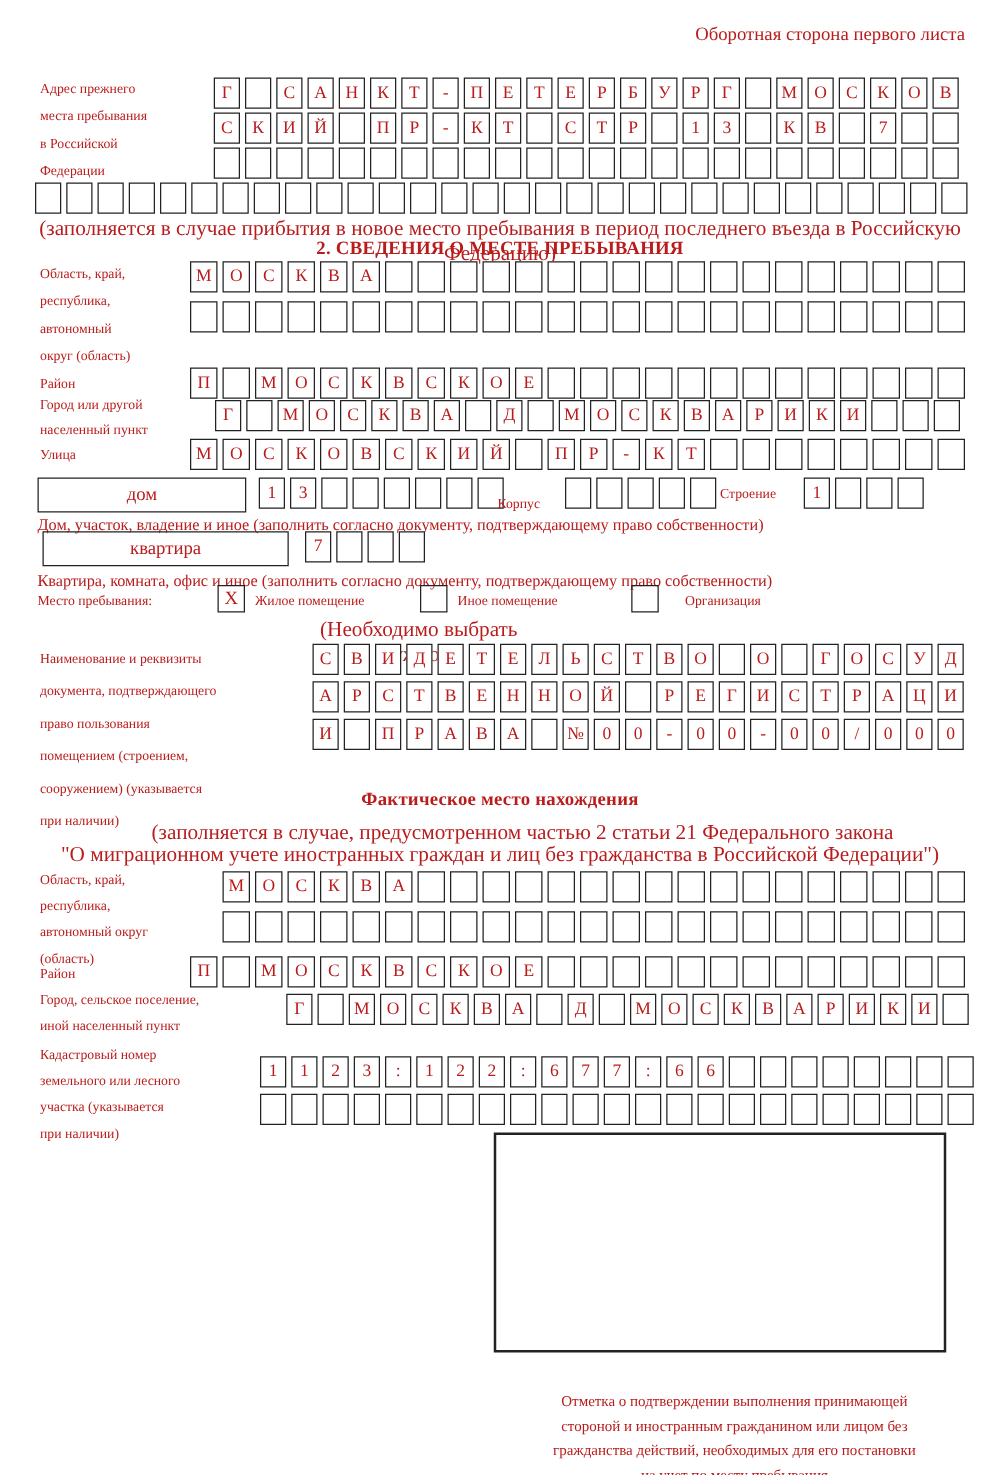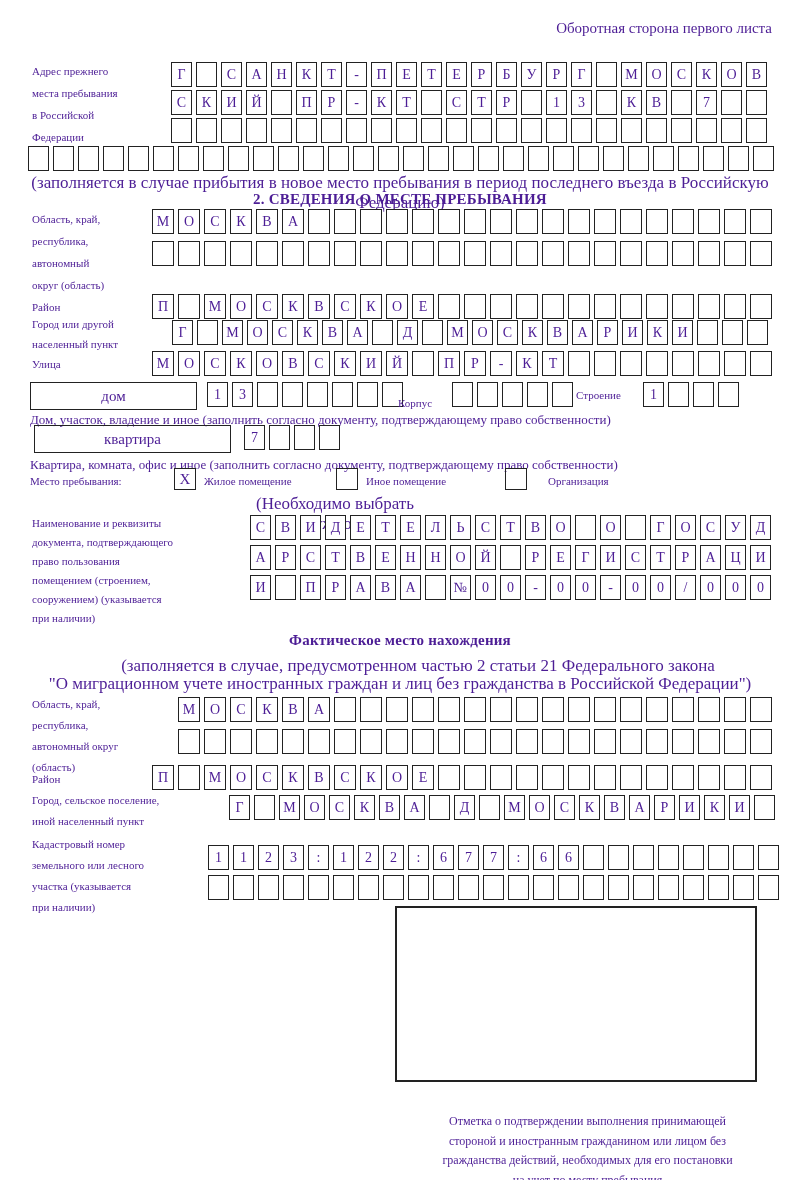--- a/index.html
+++ b/index.html
@@ -1,18 +1,18 @@
 <!DOCTYPE html>
 <html lang="ru"><head>
 <meta charset="utf-8">
 <style>
   html,body{margin:0;padding:0;background:#ffffff;}
   .page{
     position:relative;width:800px;height:1180px;background:#fff;
-    font-family:"Liberation Serif","DejaVu Serif",serif;color:#4c1d95;overflow:hidden;
+    font-family:"Liberation Serif","DejaVu Serif",serif;color:#b91c1c;overflow:hidden;
   }
   .abs{position:absolute;}
   .label{font-size:11px;line-height:22px;}
   .pre{white-space:pre-line;}
   .caption{font-size:17px;}
   .caption13{font-size:13px;}
   .title{font-weight:bold;font-size:15px;letter-spacing:.2px;}
   .center{left:0;right:0;text-align:center;}
   .cellrow{display:flex;}
   .cell{
@@ -339,21 +339,21 @@
 
   <div class="abs label" style="left:30px;top:470px;">Место пребывания:</div>
   <div class="abs checkbox" style="left:174px;top:468px;">X</div>
   <div class="abs label" style="left:204px;top:470px;">Жилое помещение</div>
   <div class="abs checkbox" style="left:336px;top:468px;"></div>
   <div class="abs label" style="left:366px;top:470px;">Иное помещение</div>
   <div class="abs checkbox" style="left:505px;top:468px;"></div>
   <div class="abs label" style="left:548px;top:470px;">Организация</div>
   <div class="abs caption ctext" style="left:230px;top:494px;width:210px;">(Необходимо выбрать нужное)</div>
 
-  <div class="abs label pre" style="left:32px;top:514px;width:215px;line-height:19px;">Наименование и реквизиты
+  <div class="abs label pre" style="left:32px;top:514px;width:215px;line-height:26px;">Наименование и реквизиты
 документа, подтверждающего
 право пользования
 помещением (строением,
 сооружением) (указывается
 при наличии)</div>
   <div class="abs cellrow p25" style="left:250px;top:515px;">
       <div class="cell">С</div>
       <div class="cell">В</div>
       <div class="cell">И</div>
       <div class="cell">Д</div>

